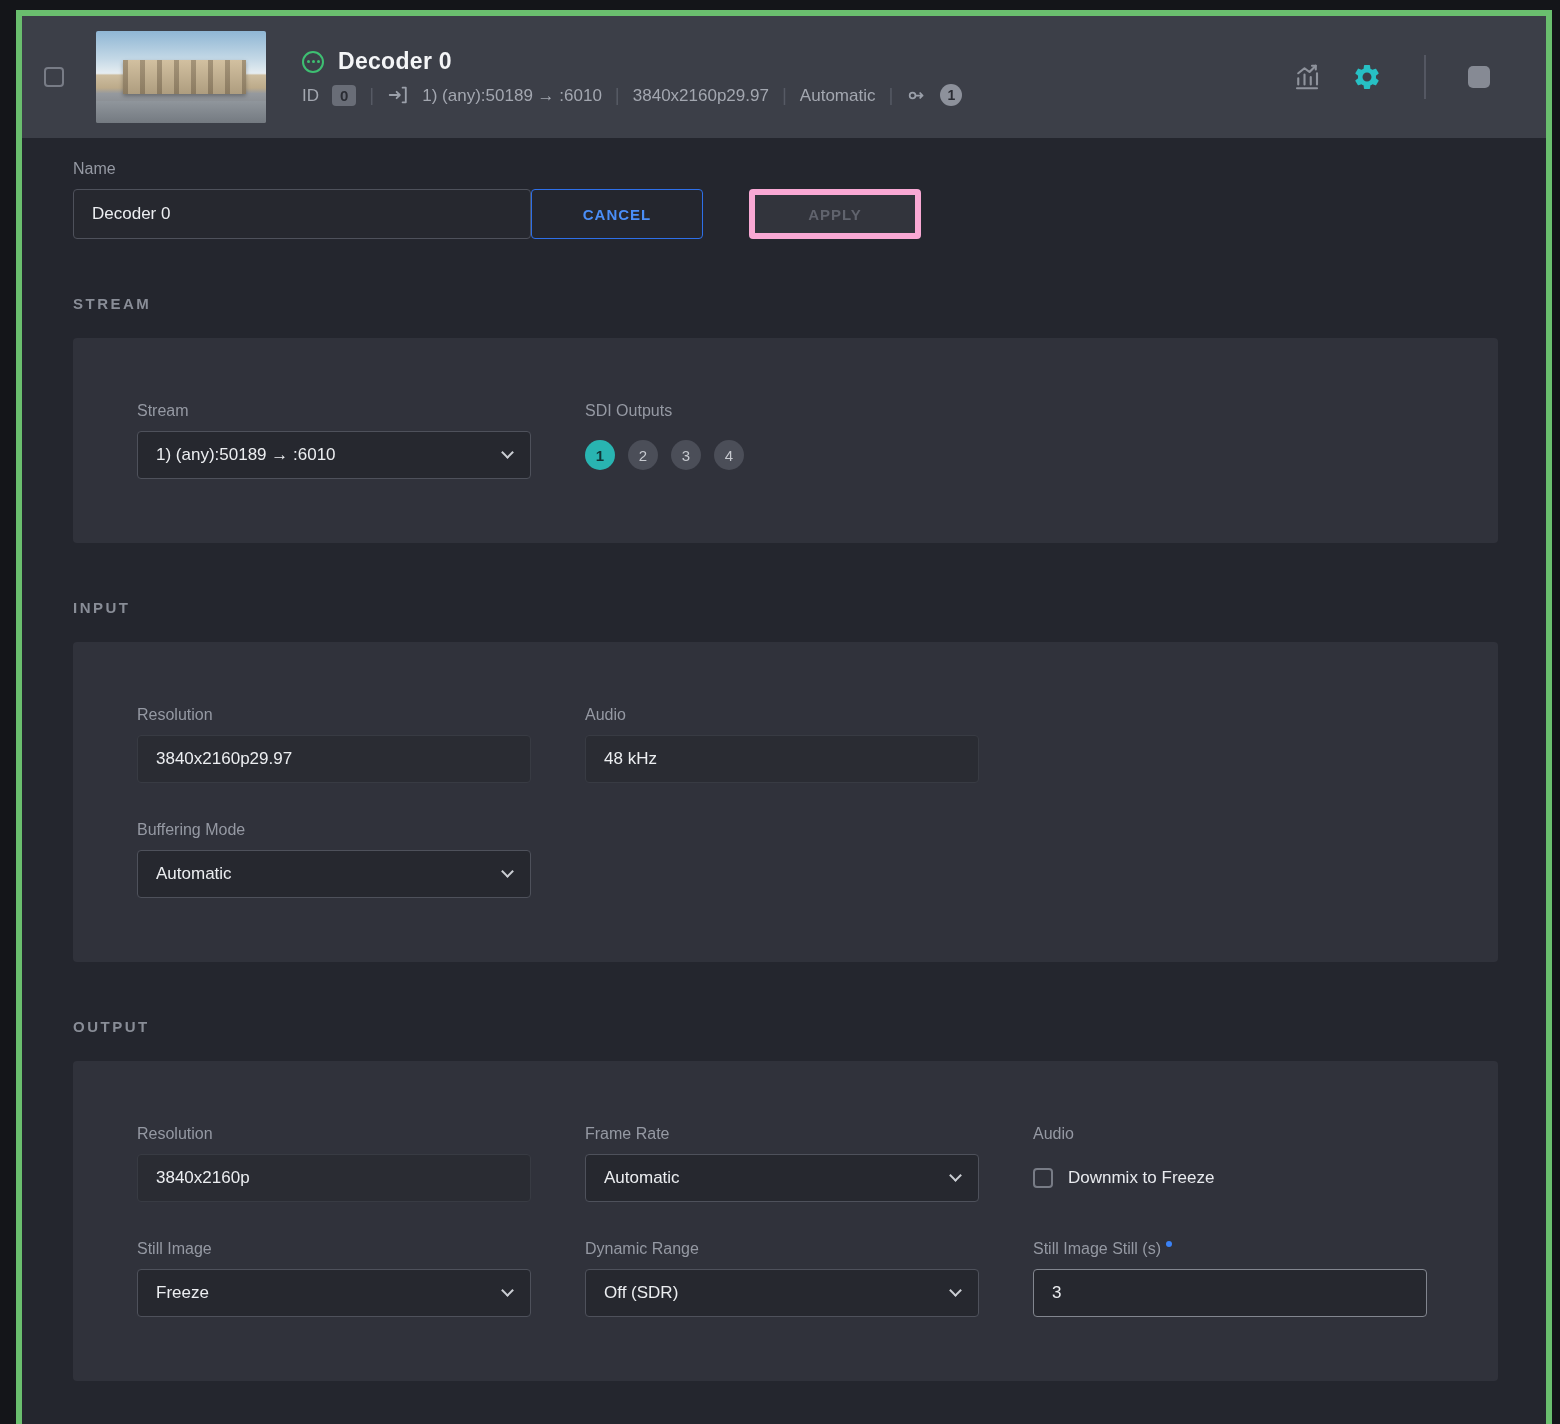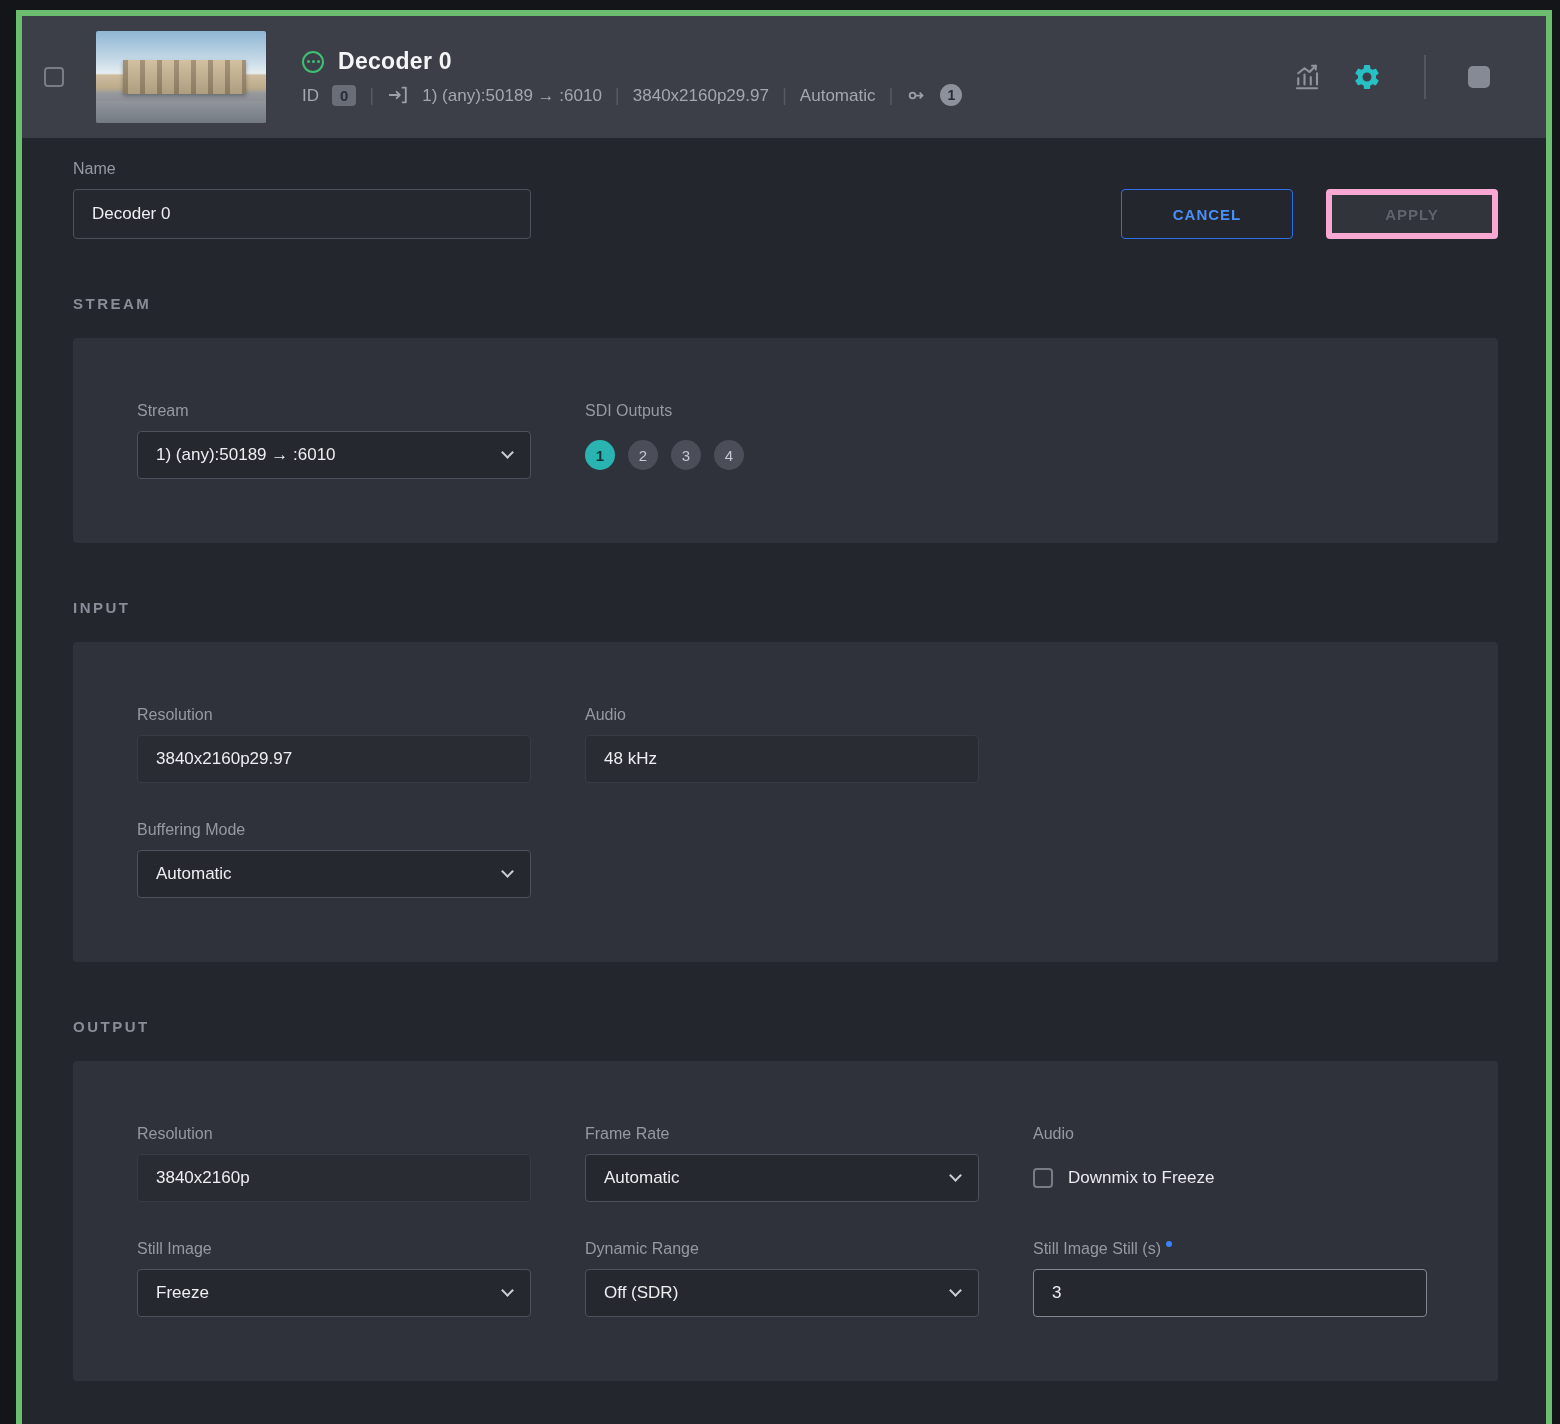--- a/index.html
+++ b/index.html
@@ -35,25 +35,25 @@
                font-weight:700; font-size:14px; display:flex; align-items:center; justify-content:center; }
   .icon { display:inline-flex; align-items:center; justify-content:center; flex:none; }
   .hdr-actions { margin-left:auto; display:flex; align-items:center; gap:30px; padding-right:34px; }
   .hdr-actions .vdiv { width:2px; height:44px; background:#545762; margin:0 12px; }
   .sq-icon { width:22px; height:22px; border-radius:5px; background:#868a94; }
   .icon-btn { background:none; border:none; cursor:pointer; display:flex; align-items:center; }
 
   
   .body { padding:22px 48px 80px 51px; }
   .label { color:#9599a3; font-size:16px; margin-bottom:11px; }
-  .name-row { display:flex; align-items:flex-end; justify-content:space-between; }
+  .name-row { display:flex; align-items:flex-end; justify-content:flex-start; }
   .inp { height:50px; background:#26282f; border:1px solid #4e515b; border-radius:4px;
          color:#eceef1; font-size:17px; padding:0 18px; font-family:inherit; outline:none; }
   .name-inp { width:458px; display:block; }
-  .btns { display:flex; gap:33px; }
+  .btns { display:flex; gap:46px; }
   .btn { width:172px; height:50px; border-radius:4px; font-size:15px; font-weight:700;
          letter-spacing:1px; cursor:pointer; font-family:inherit; }
   .btn-cancel { background:transparent; border:1px solid #2e6fe8; color:#4a8ef8; }
   .btn-apply  { background:#32343c; border:6px solid #f9a8d4; color:#60636d; }
 
   .section-title { margin:56px 0 26px; color:#898d97; font-size:15px; font-weight:600;
                    letter-spacing:2.5px; }
   .card { background:#30323b; border-radius:4px; padding:64px; }
   .grid { display:grid; grid-template-columns:394px 394px 394px; column-gap:54px; row-gap:38px; }
   .ctl { height:48px; border-radius:4px; font-size:17px; color:#eceef1; display:flex;

